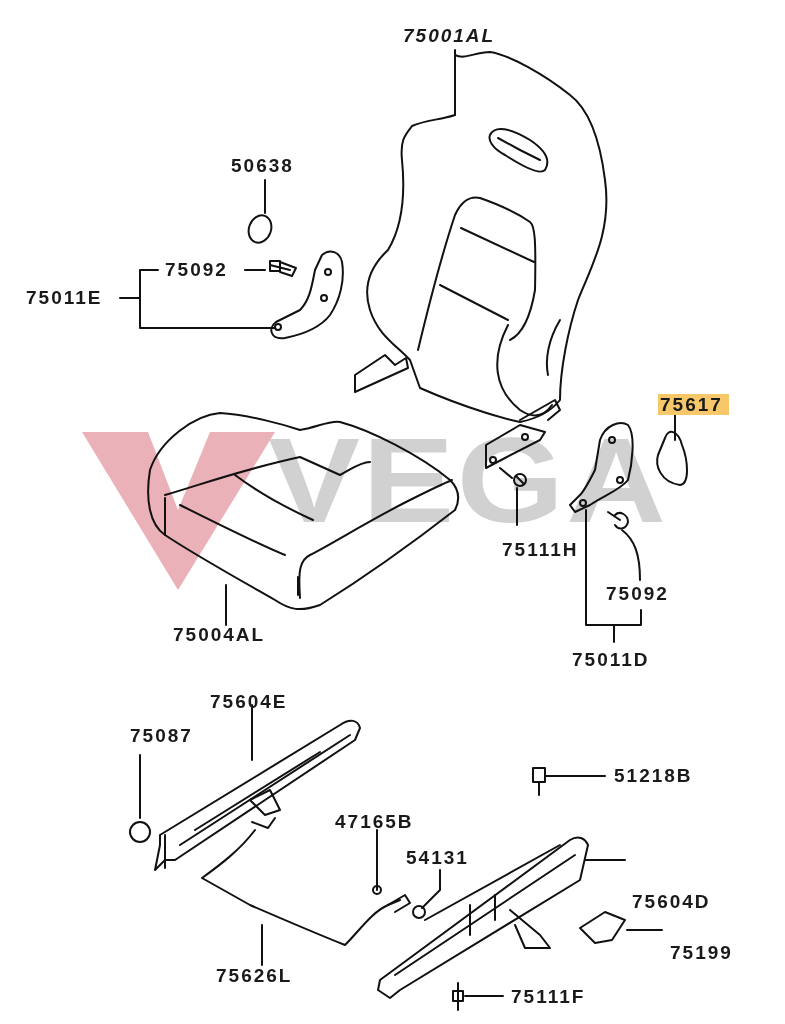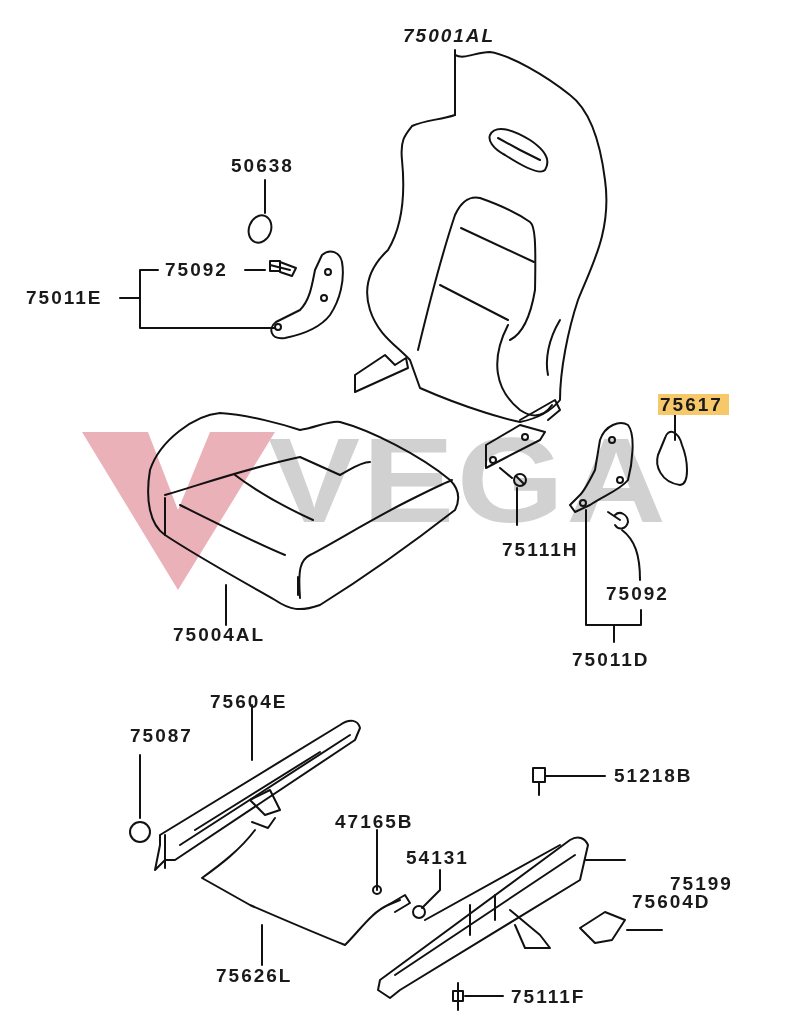--- a/index.html
+++ b/index.html
@@ -142,17 +142,17 @@
   <div class="lbl" style="left:475px;top:540px;margin-left:27px;">75111H</div>
   <div class="lbl" style="left:606px;top:584px;">75092</div>
   <div class="lbl" style="left:572px;top:650px;">75011D</div>
   <div class="lbl" style="left:173px;top:625px;">75004AL</div>
   <div class="lbl" style="left:106px;top:726px;margin-left:24px;">75087</div>
   <div class="lbl" style="left:210px;top:692px;">75604E</div>
   <div class="lbl" style="left:335px;top:812px;">47165B</div>
   <div class="lbl" style="left:406px;top:848px;">54131</div>
   <div class="lbl" style="left:614px;top:766px;">51218B</div>
   <div class="lbl" style="left:632px;top:852px;margin-top:40px;">75604D</div>
-  <div class="lbl" style="left:670px;top:874px;">75199</div>
+  <div class="lbl" style="left:670px;top:943px;">75199</div>
   <div class="lbl" style="left:216px;top:966px;">75626L</div>
   <div class="lbl" style="left:511px;top:987px;text-align:right;">75111F</div>
 
 </div>
 
 </body></html>

